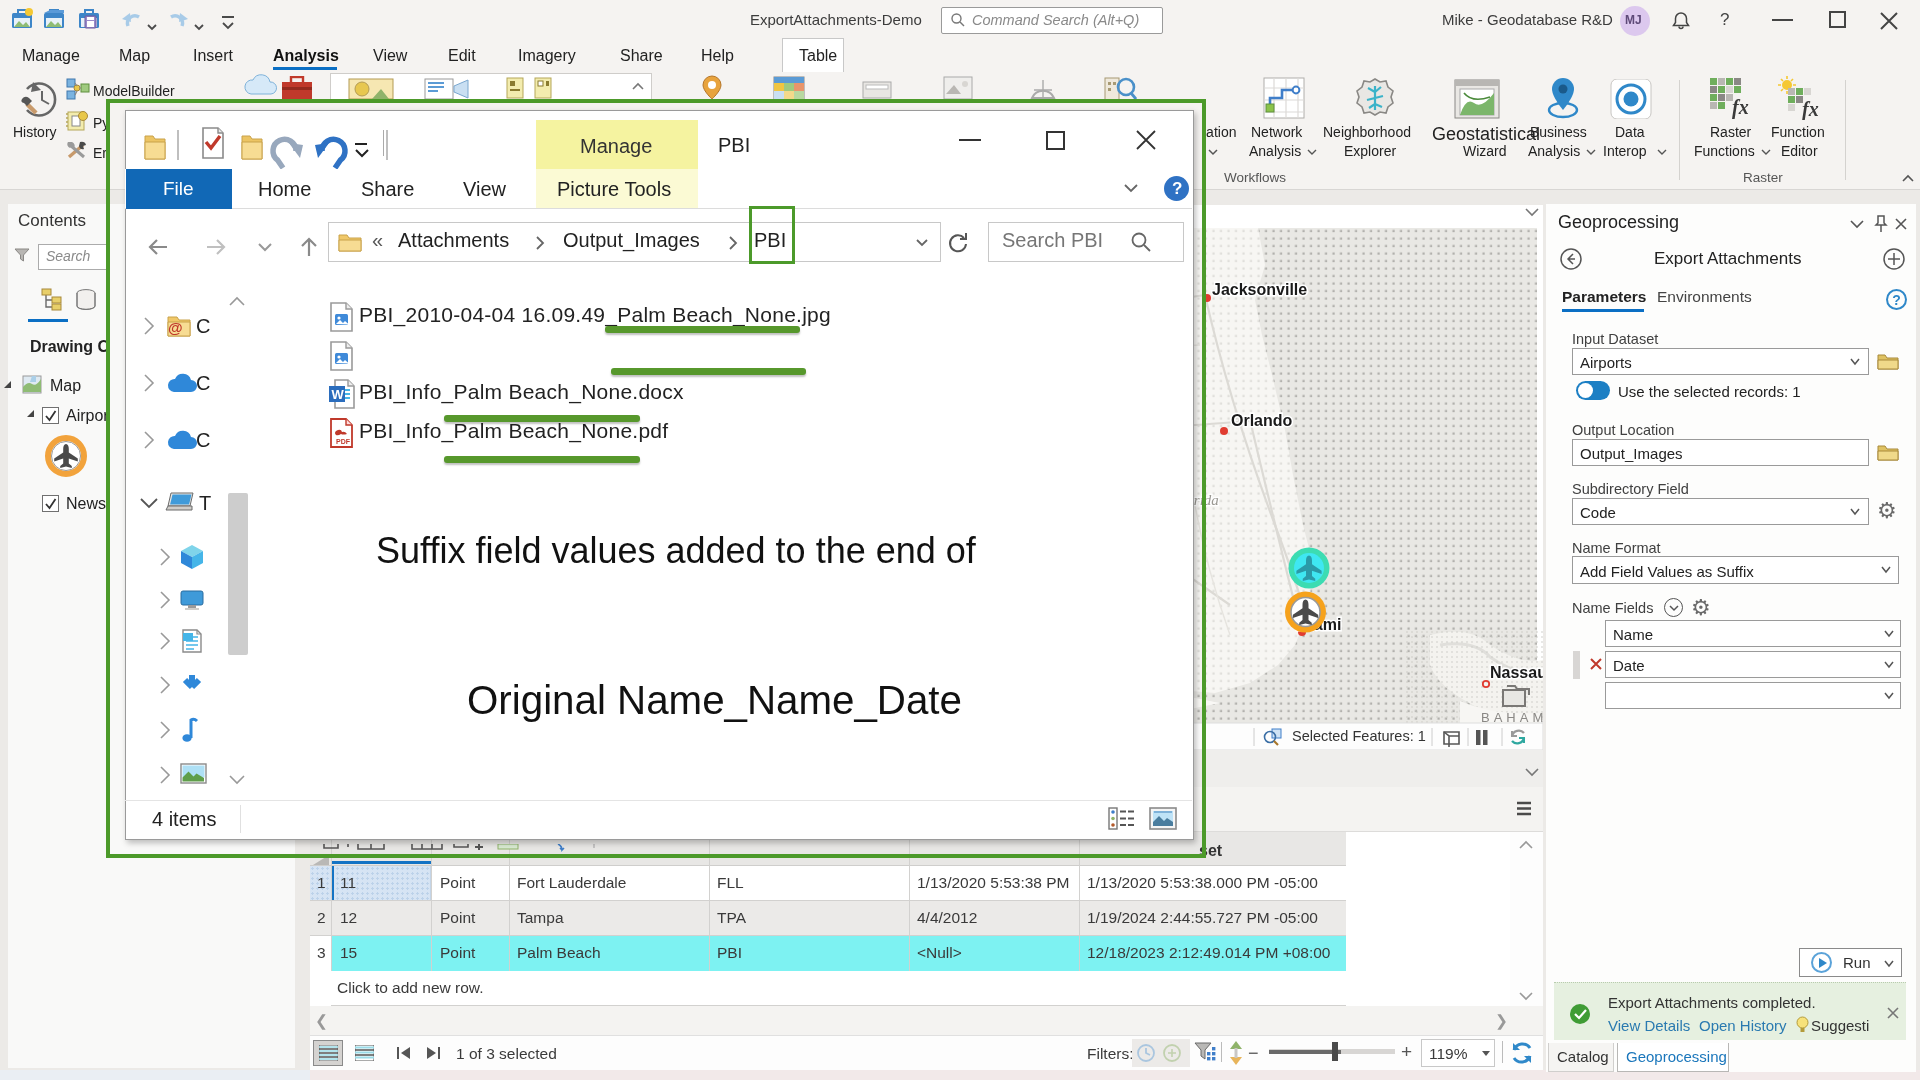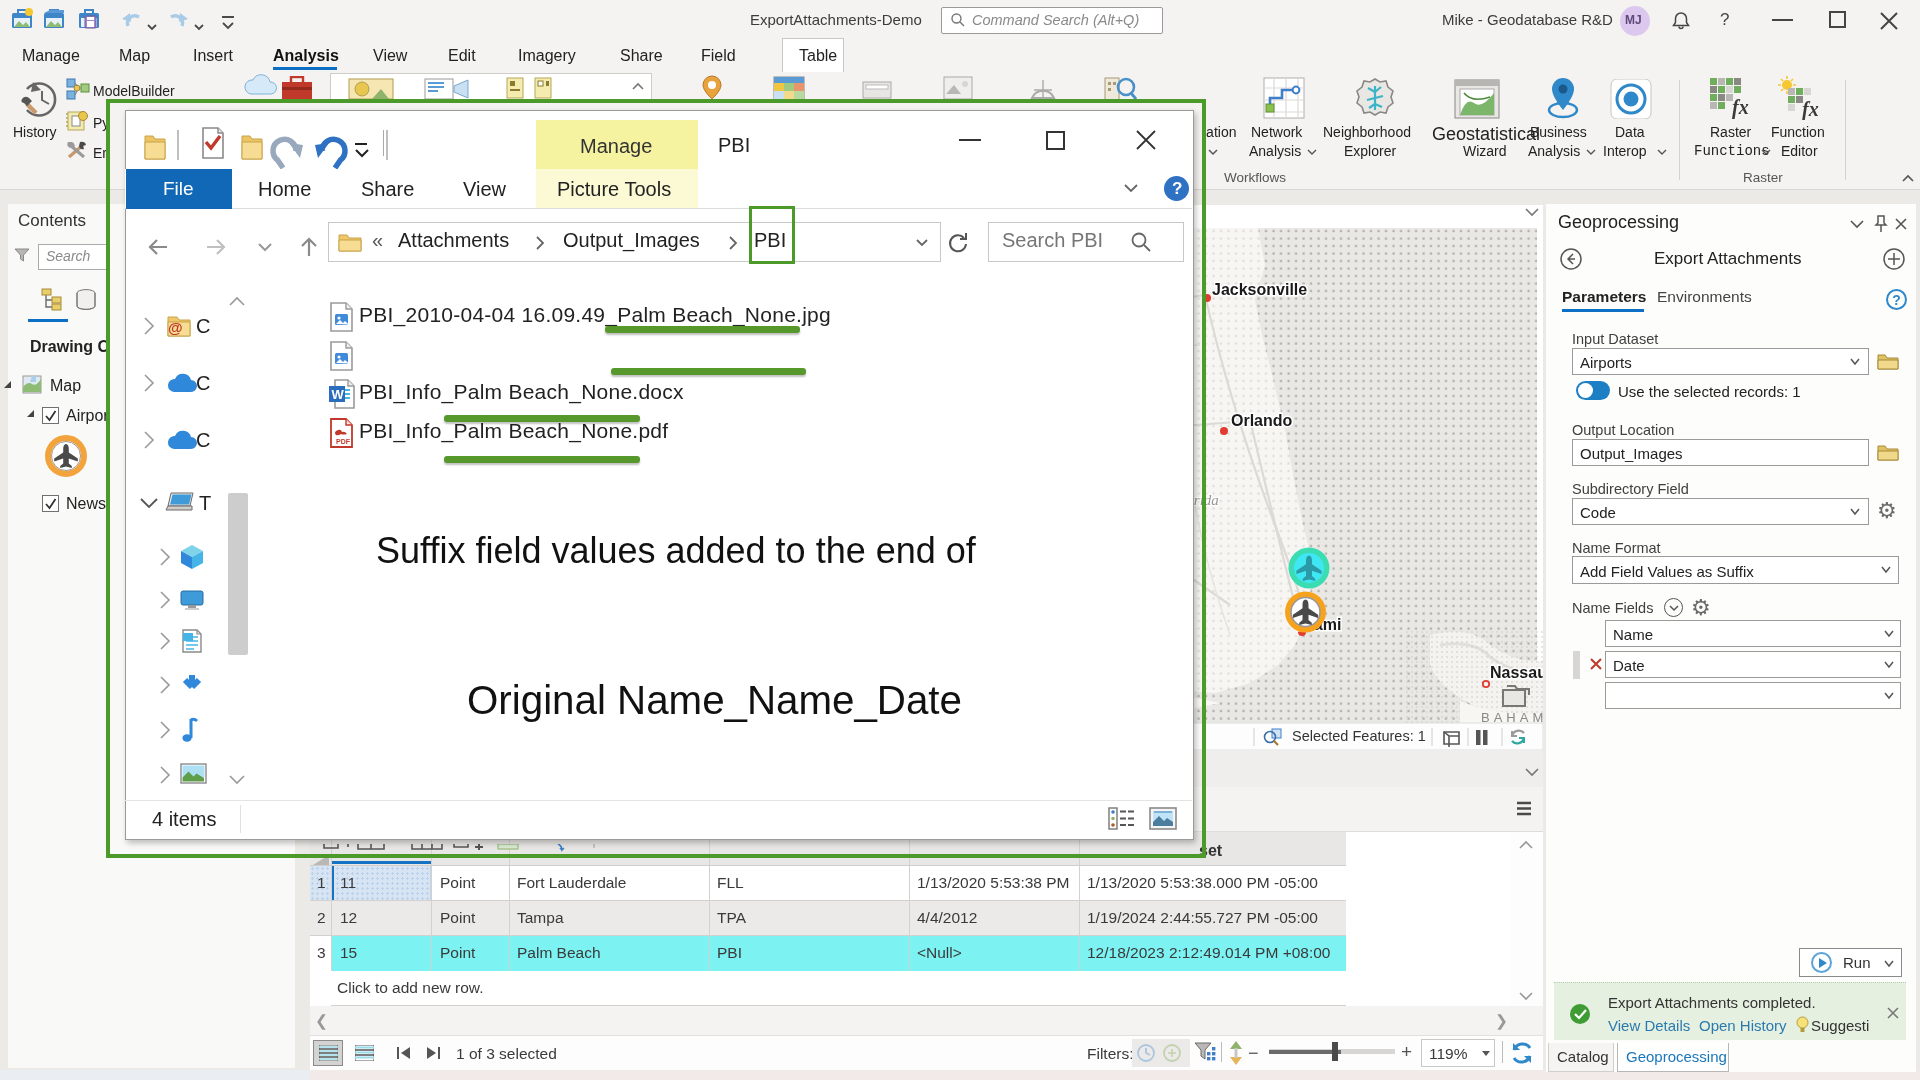--- a/index.html
+++ b/index.html
@@ -70,21 +70,21 @@
 <div class="abs" style="left:0;top:40px;width:1920px;height:32px;background:#f5f3f1;"></div>
 <div class="txt" style="left:22px;top:47px;font-size:16px;color:#222;">Manage</div>
 <div class="txt" style="left:119px;top:47px;font-size:16px;color:#222;">Map</div>
 <div class="txt" style="left:193px;top:47px;font-size:16px;color:#222;">Insert</div>
 <div class="txt" style="left:273px;top:47px;font-size:16px;font-weight:bold;color:#111;">Analysis</div>
 <div class="abs" style="left:273px;top:67px;width:64px;height:3px;background:#0b6fc4;"></div>
 <div class="txt" style="left:373px;top:47px;font-size:16px;color:#222;">View</div>
 <div class="txt" style="left:448px;top:47px;font-size:16px;color:#222;">Edit</div>
 <div class="txt" style="left:518px;top:47px;font-size:16px;color:#222;">Imagery</div>
 <div class="txt" style="left:620px;top:47px;font-size:16px;color:#222;">Share</div>
-<div class="txt" style="left:701px;top:47px;font-size:16px;color:#222;">Field</div>
+<div class="txt" style="left:701px;top:47px;font-size:16px;color:#222;">Help</div>
 <div class="abs" style="left:782px;top:38px;width:62px;height:35px;background:#fff;border:1px solid #c8c8c8;"></div>
 <div class="txt" style="left:799px;top:47px;font-size:16px;color:#222;">Table</div>
 
 <div class="abs" style="left:0;top:72px;width:1920px;height:118px;background:#f5f3f1;border-bottom:1px solid #d8d6d4;"></div>
 <div id="ribbon-left">
   <svg class="abs" style="left:17px;top:77px;" width="44" height="44" viewBox="0 0 44 44">
     <path d="M10 12 A16 16 0 1 1 10 33" fill="none" stroke="#666" stroke-width="2.6"></path>
     <path d="M16 5 l-2 10 10 -2z" fill="#666"></path>
     <path d="M25 14 v9 l7 4" fill="none" stroke="#666" stroke-width="2"></path>
     <path d="M10 27 l9 9" stroke="#c89a6b" stroke-width="4.4"></path>
@@ -248,21 +248,21 @@
         <rect x="26" y="10" width="7" height="7" fill="#6fae5c"></rect>
       <rect x="2" y="18" width="7" height="7" fill="#6fae5c"></rect>
         <rect x="10" y="18" width="7" height="7" fill="#8a8885"></rect>
         <rect x="18" y="18" width="7" height="7" fill="#b9b7b3"></rect>
       <rect x="2" y="26" width="7" height="7" fill="#b9b7b3"></rect>
         <rect x="10" y="26" width="7" height="7" fill="#6fae5c"></rect>
     </g>
     <text x="24" y="38" font-size="20" font-style="italic" font-weight="bold" fill="#3a3a3a" font-family="Liberation Serif, serif">fx</text>
   </svg>
   <div class="txt" style="left:1710px;top:124px;font-size:14px;color:#222;">Raster</div>
-  <div class="txt" style="left:1694px;top:143px;font-size:14px;color:#222;font-family:Liberation Mono, monospace;">Functions</div>
+  <div class="txt" style="left:1694px;top:143px;font-size:14px;color:#222;">Functions</div>
   <svg class="abs" style="left:1760px;top:147px;" width="12" height="10" viewBox="0 0 12 10">
       <path d="M2 3 l4 4 4 -4" fill="none" stroke="#555" stroke-width="1.4"></path>
     </svg>
   <svg class="abs" style="left:1778px;top:76px;" width="44" height="44" viewBox="0 0 44 44">
     <circle cx="9" cy="9" r="5" fill="#f5c833"></circle>
     <path d="M9 0 v3 M9 15 v3 M0 9 h3 M15 9 h3 M3 3 l2 2 M13 13 l2 2 M15 3 l-2 2 M5 13 l-2 2" stroke="#f5c833" stroke-width="1.6"></path>
     <g transform="translate(8,10)">
       <rect x="2" y="2" width="7" height="7" fill="#b9b7b3"></rect>
         <rect x="10" y="2" width="7" height="7" fill="#6fae5c"></rect>
         <rect x="18" y="2" width="7" height="7" fill="#d8d6d2"></rect>

